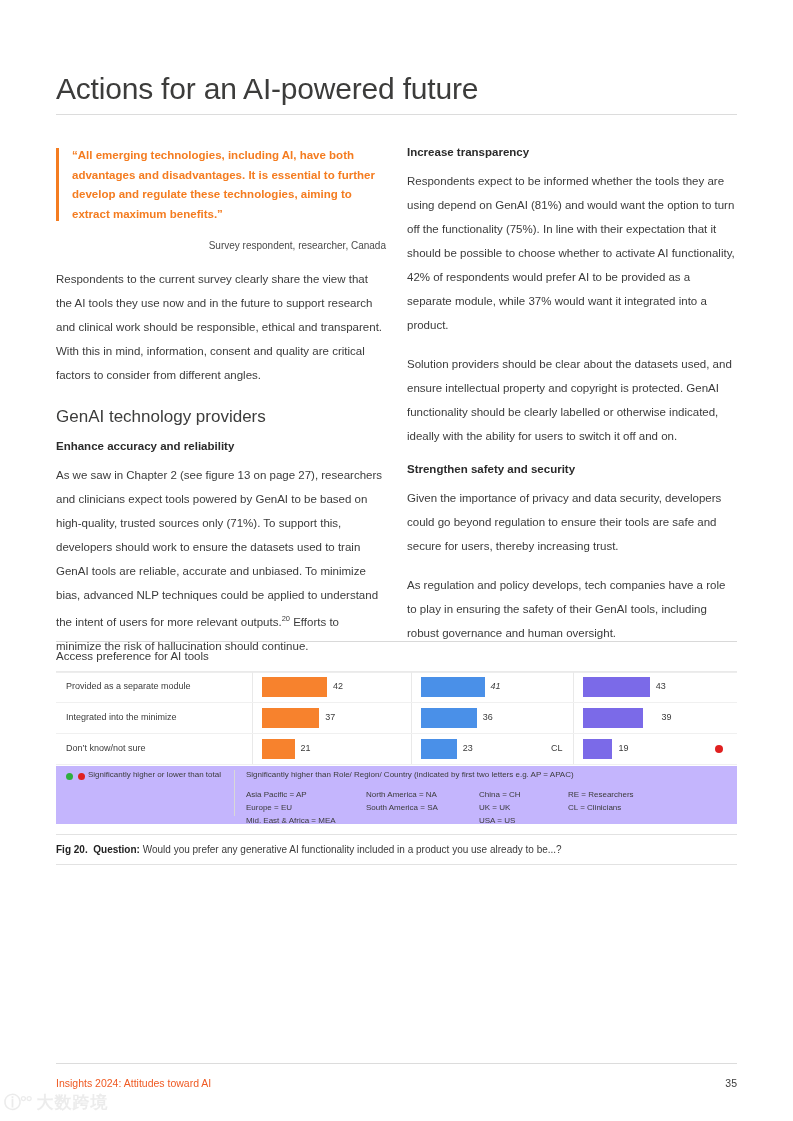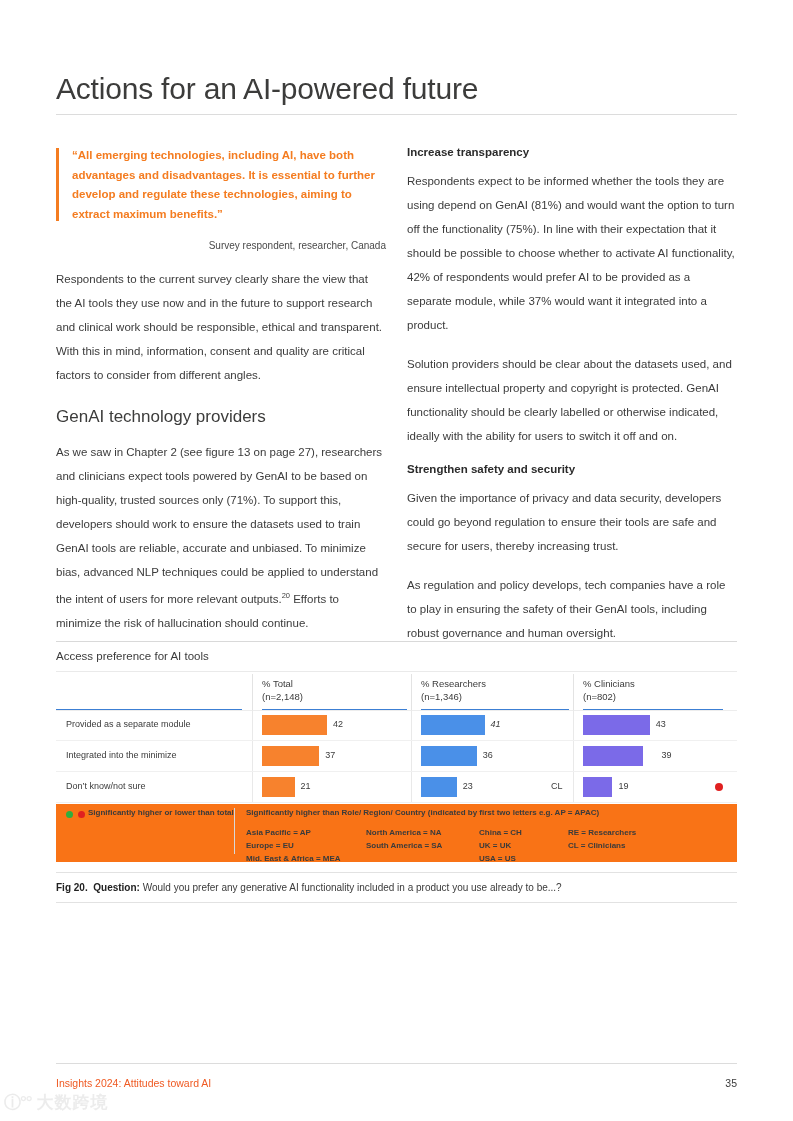--- a/index.html
+++ b/index.html
@@ -200,25 +200,24 @@
   }
   .vline {
     position: absolute;
     width: 1px;
     background: #e9e9e9;
   }
 
   
   .legend {
     position: relative;
-    background: #f97316;
+    background: #c4b5fd;
     width: 681px;
     height: 58px;
     margin-top: 1px;
-    font-weight: bold;
   }
   .legend-dot {
     position: absolute;
     width: 7px;
     height: 7px;
     border-radius: 50%;
     top: 7px;
   }
   .legend-left-text {
     position: absolute;
@@ -326,54 +325,40 @@
     <div class="quote-block">
       <div class="quote-bar"></div>
       <div class="quote-text">“All emerging technologies, including AI, have both advantages and disadvantages. It is essential to further develop and regulate these technologies, aiming to extract maximum benefits.”</div>
     </div>
     <div class="quote-attrib">Survey respondent, researcher, Canada</div>
 
     <p class="body">Respondents to the current survey clearly share the view that the AI tools they use now and in the future to support research and clinical work should be responsible, ethical and transparent. With this in mind, information, consent and quality are critical factors to consider from different angles.</p>
 
     <h2 class="section-head">GenAI technology providers</h2>
 
+    <h3 class="sub-head">Enhance accuracy and reliability</h3>
 
     <p class="body"><span>As we saw in Chapter 2 (see figure 13 on page 27), researchers and clinicians expect tools powered by GenAI to be based on high-quality, trusted sources only (71%). To support this, developers should work to ensure the datasets used to train GenAI tools are reliable, accurate and unbiased. To minimize bias, advanced NLP techniques could be applied to understand the intent of users for more relevant outputs.</span><sup>20</sup><span> Efforts to minimize the risk of hallucination should continue.</span></p>
   </div>
 
   <div class="col-right">
     <h3 class="sub-head">Increase transparency</h3>
     <p class="body">Respondents expect to be informed whether the tools they are using depend on GenAI (81%) and would want the option to turn off the functionality (75%). In line with their expectation that it should be possible to choose whether to activate AI functionality, 42% of respondents would prefer AI to be provided as a separate module, while 37% would want it integrated into a product.</p>
     <p class="body">Solution providers should be clear about the datasets used, and ensure intellectual property and copyright is protected. GenAI functionality should be clearly labelled or otherwise indicated, ideally with the ability for users to switch it off and on.</p>
     <h3 class="sub-head">Strengthen safety and security</h3>
     <p class="body">Given the importance of privacy and data security, developers could go beyond regulation to ensure their tools are safe and secure for users, thereby increasing trust.</p>
     <p class="body">As regulation and policy develops, tech companies have a role to play in ensuring the safety of their GenAI tools, including robust governance and human oversight.</p>
   </div>
 
   <div class="figure">
     <div class="fig-rule-top"></div>
     <div class="fig-title">Access preference for AI tools</div>
     <div class="fig-rule-under-title"></div>
 
     <div class="fig-grid" id="chart-grid">
-        <div class="fig-head">
-          <div class="col-sep" style="left: 196px;"></div>
-          <div class="colhead" style="left: 206px;">% Total
-(n=2,148)</div>
-          <div class="blue-underline" style="left: 206px; width: 145px;"></div>
-          <div class="col-sep" style="left: 355px;"></div>
-          <div class="colhead" style="left: 365px;">% Researchers
-(n=1,346)</div>
-          <div class="blue-underline" style="left: 365px; width: 148px;"></div>
-          <div class="col-sep" style="left: 517px;"></div>
-          <div class="colhead" style="left: 527px;">% Clinicians
-(n=802)</div>
-          <div class="blue-underline" style="left: 527px; width: 140px;"></div>
-          <div class="blue-underline" style="left: 0px; width: 186px;"></div>
-        </div>
         <div class="grey-underline"></div>
         <div class="row">
           <div class="row-label">Provided as a separate module</div>
           <div class="vline" style="left: 196px; top: 0px; height: 30px;"></div>
           <div class="bar" style="left: 206px; width: 65.1px; background: rgb(247, 130, 45);"></div>
           <div class="bar-value" style="left: 277.1px;">42</div>
           <div class="vline" style="left: 355px; top: 0px; height: 30px;"></div>
           <div class="bar" style="left: 365px; width: 63.55px; background: rgb(74, 144, 232);"></div>
           <div class="bar-value" style="left: 434.55px; font-style: italic;">41</div>
           <div class="vline" style="left: 517px; top: 0px; height: 30px;"></div>

